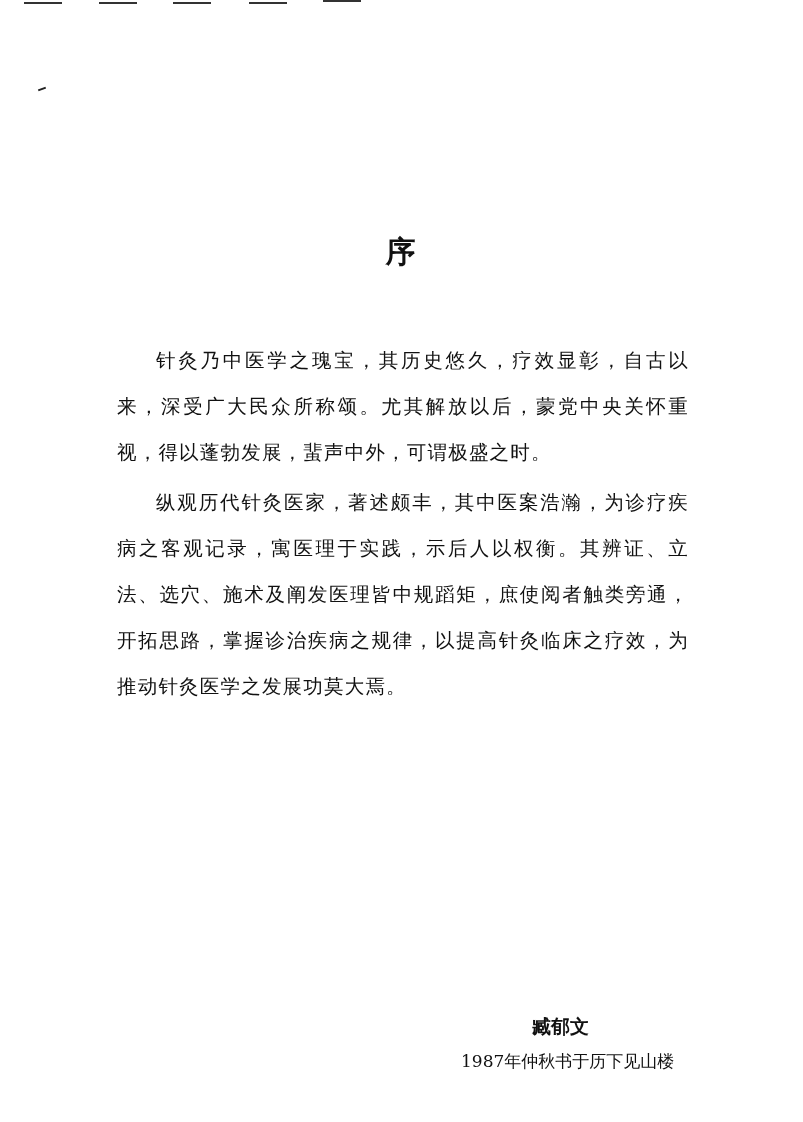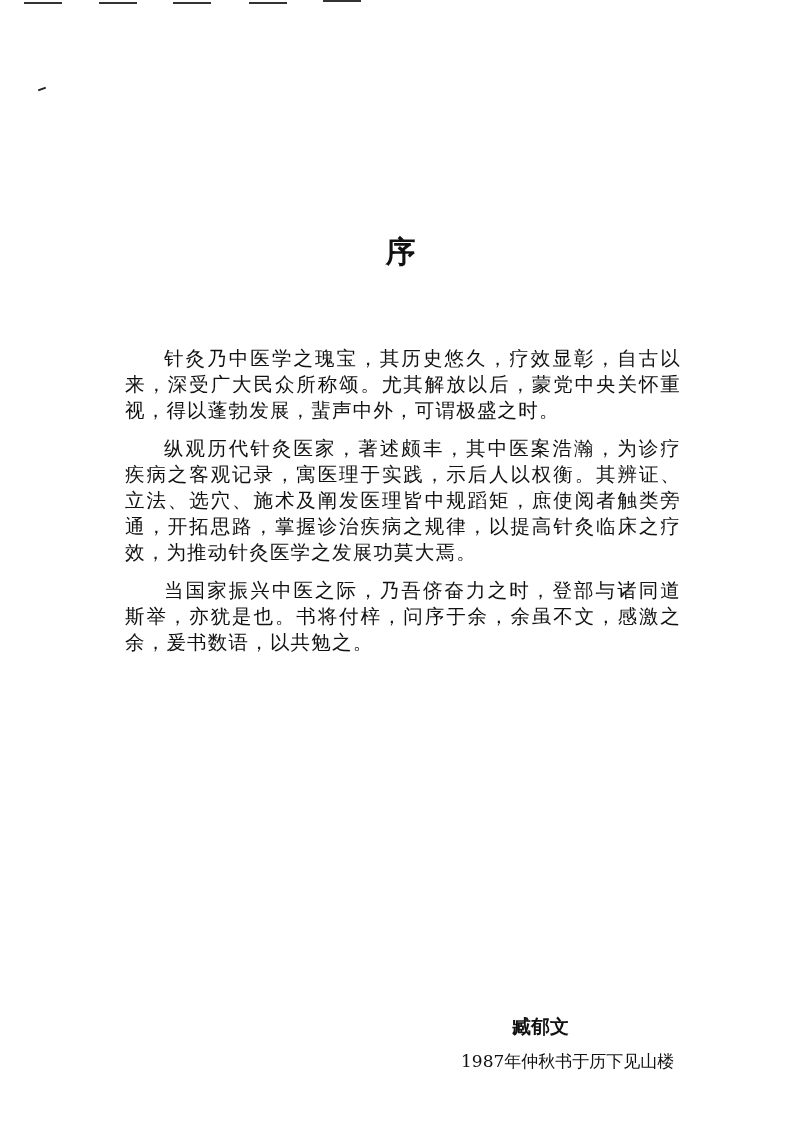--- a/index.html
+++ b/index.html
@@ -1,36 +1,35 @@
 <!DOCTYPE html>
 <html><head>
 <meta charset="utf-8">
 <style>
   html, body { margin: 0; padding: 0; background: #ffffff; }
   body { width: 803px; height: 1122px; position: relative; overflow: hidden; color: #111; font-family: "DejaVu Serif", "Liberation Serif", serif; }
   .rule { position: absolute; top: 2px; height: 2px; background: #333; width: 38px; }
   .mark { position: absolute; left: 38px; top: 88px; width: 8px; height: 2px; background: #222; transform: rotate(-20deg); }
   .title { position: absolute; left: 0; width: 803px; top: 232px; text-align: center; font-size: 30px; font-weight: bold; font-family: "DejaVu Sans", sans-serif; letter-spacing: 2px; }
   .body { position: absolute; left: 113px; top: 334px; width: 580px; }
-  .para { margin: 12px; font-size: 19.5px; line-height: 26px; text-align: justify; text-indent: 2em; letter-spacing: 1.2px; }
-  .sig { position: absolute; top: 1014px; left: 512px; font-size: 19px; font-weight: bold; font-family: "DejaVu Sans", sans-serif; }
+  .para { margin: 4px; font-size: 19.5px; line-height: 46px; text-align: justify; text-indent: 2em; letter-spacing: 1.2px; }
+  .sig { position: absolute; top: 1014px; left: 532px; font-size: 19px; font-weight: bold; font-family: "DejaVu Sans", sans-serif; }
   .date { position: absolute; top: 1050px; left: 425px; font-size: 17px; margin-left: 36px; }
 </style>
 </head>
 <body>
 
 <div class="rule" style="left:24px;"></div>
 <div class="rule" style="left:99px;"></div>
 <div class="rule" style="left:173px;"></div>
 <div class="rule" style="left:249px;"></div>
 <div class="rule" style="left:323px; top:0px;"></div>
 <div class="mark"></div>
 
 <div class="title">序</div>
 
 <div class="body">
   <p class="para">针灸乃中医学之瑰宝，其历史悠久，疗效显彰，自古以来，深受广大民众所称颂。尤其解放以后，蒙党中央关怀重视，得以蓬勃发展，蜚声中外，可谓极盛之时。</p>
   <p class="para">纵观历代针灸医家，著述颇丰，其中医案浩瀚，为诊疗疾病之客观记录，寓医理于实践，示后人以权衡。其辨证、立法、选穴、施术及阐发医理皆中规蹈矩，庶使阅者触类旁通，开拓思路，掌握诊治疾病之规律，以提高针灸临床之疗效，为推动针灸医学之发展功莫大焉。</p>
-  <p class="para">当国家振兴中医之际，乃吾侪奋力之时，登部与诸同道斯举，亦犹是也。书将付梓，问序于余，余虽不文，感激之余，爰书数语，以共勉之。</p>
 </div>
 
 <div class="sig">臧郁文</div>
 <div class="date">1987年仲秋书于历下见山楼</div>
 
 </body></html>

